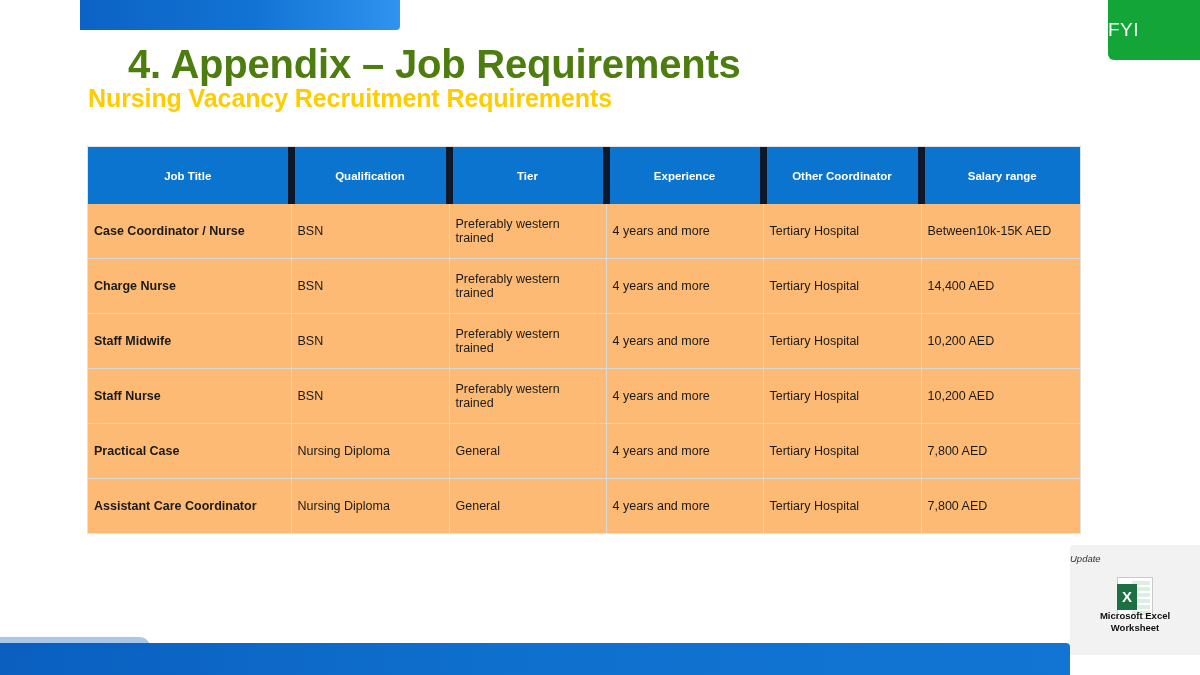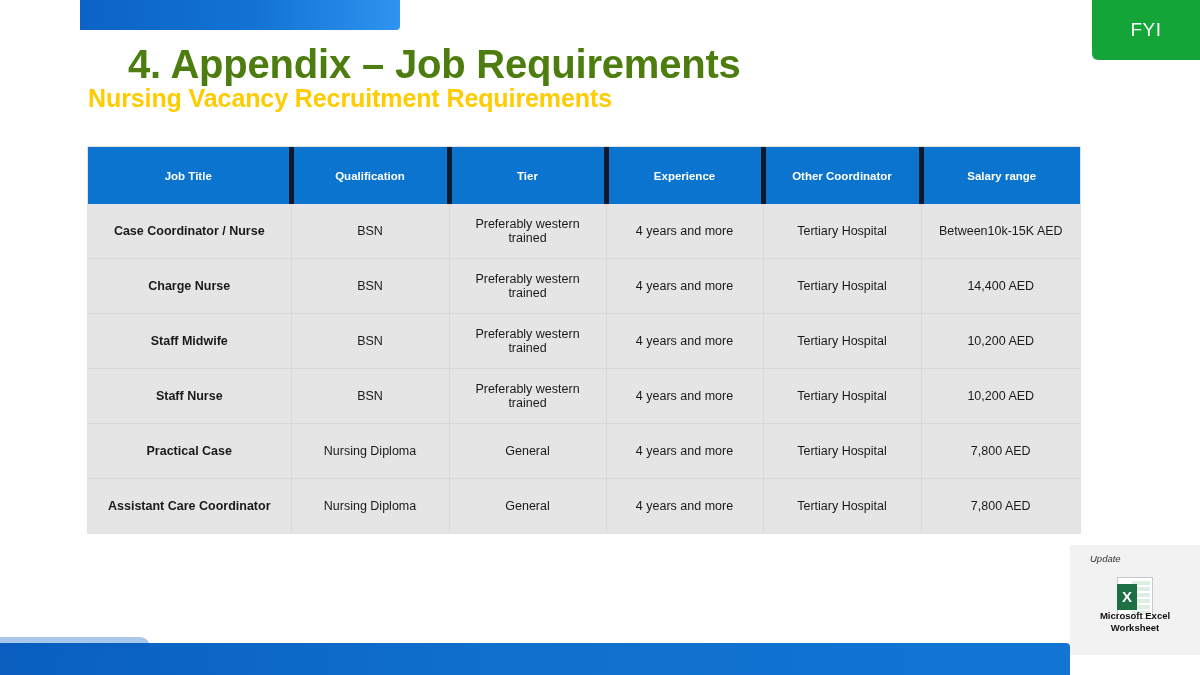--- a/index.html
+++ b/index.html
@@ -24,27 +24,26 @@
     height: 30px;
     background: linear-gradient(90deg, #0b63c5 0%, #1273d4 55%, #2f93ef 100%);
     border-bottom-right-radius: 4px;
   }
 
   
   .fyi-badge {
     position: absolute;
     right: 0;
     top: 0;
-    width: 108px;
+    width: 92px;
     height: 60px;
     background: #13a538;
     border-bottom-left-radius: 6px;
     display: flex;
     align-items: center;
-    justify-content: center;
   }
   .fyi-badge span {
     color: #ffffff;
     font-size: 19px;
     letter-spacing: .5px;
   }
 
   
   .title {
     position: absolute;
@@ -78,34 +77,34 @@
     width: 992px;
     table-layout: fixed;
   }
   table.req-table th {
     background: #0b74cf;
     color: #ffffff;
     font-size: 11.5px;
     font-weight: bold;
     height: 55px;
     text-align: center;
-    border-right: 5px solid #0f172a;
+    border-right: 7px solid #0f172a;
     vertical-align: middle;
   }
   table.req-table th:last-child { border-right: none; }
 
   table.req-table td {
     height: 54px;
     font-size: 12.5px;
     color: #1a1a1a;
-    text-align: center;
+    text-align: left;
     vertical-align: middle;
     border-bottom: 1px solid #d9d9d9;
     border-right: 1px solid #d9d9d9;
-    background: #e5e5e5;
+    background: #fdba74;
     padding: 0 6px;
   }
   table.req-table td:last-child { border-right: none; }
   table.req-table tr:last-child td { border-bottom: none; }
   table.req-table td.job {
     font-weight: bold;
     font-size: 12.5px;
   }
   .table-wrap {
     box-shadow: 0 0 0 1px #e2e2e2;
@@ -122,21 +121,21 @@
     position: absolute;
     left: 1070px;
     top: 545px;
     width: 130px;
     height: 110px;
     background: #f2f2f2;
     border-top-left-radius: 3px;
   }
   .embed-obj .update-label {
     position: absolute;
-    left: 20px;
+    left: 0;
     top: 8px;
     font-size: 9.5px;
     font-style: italic;
     color: #333333;
   }
   .excel-icon {
     position: absolute;
     left: 50%;
     top: 32px;
     transform: translateX(-50%);

